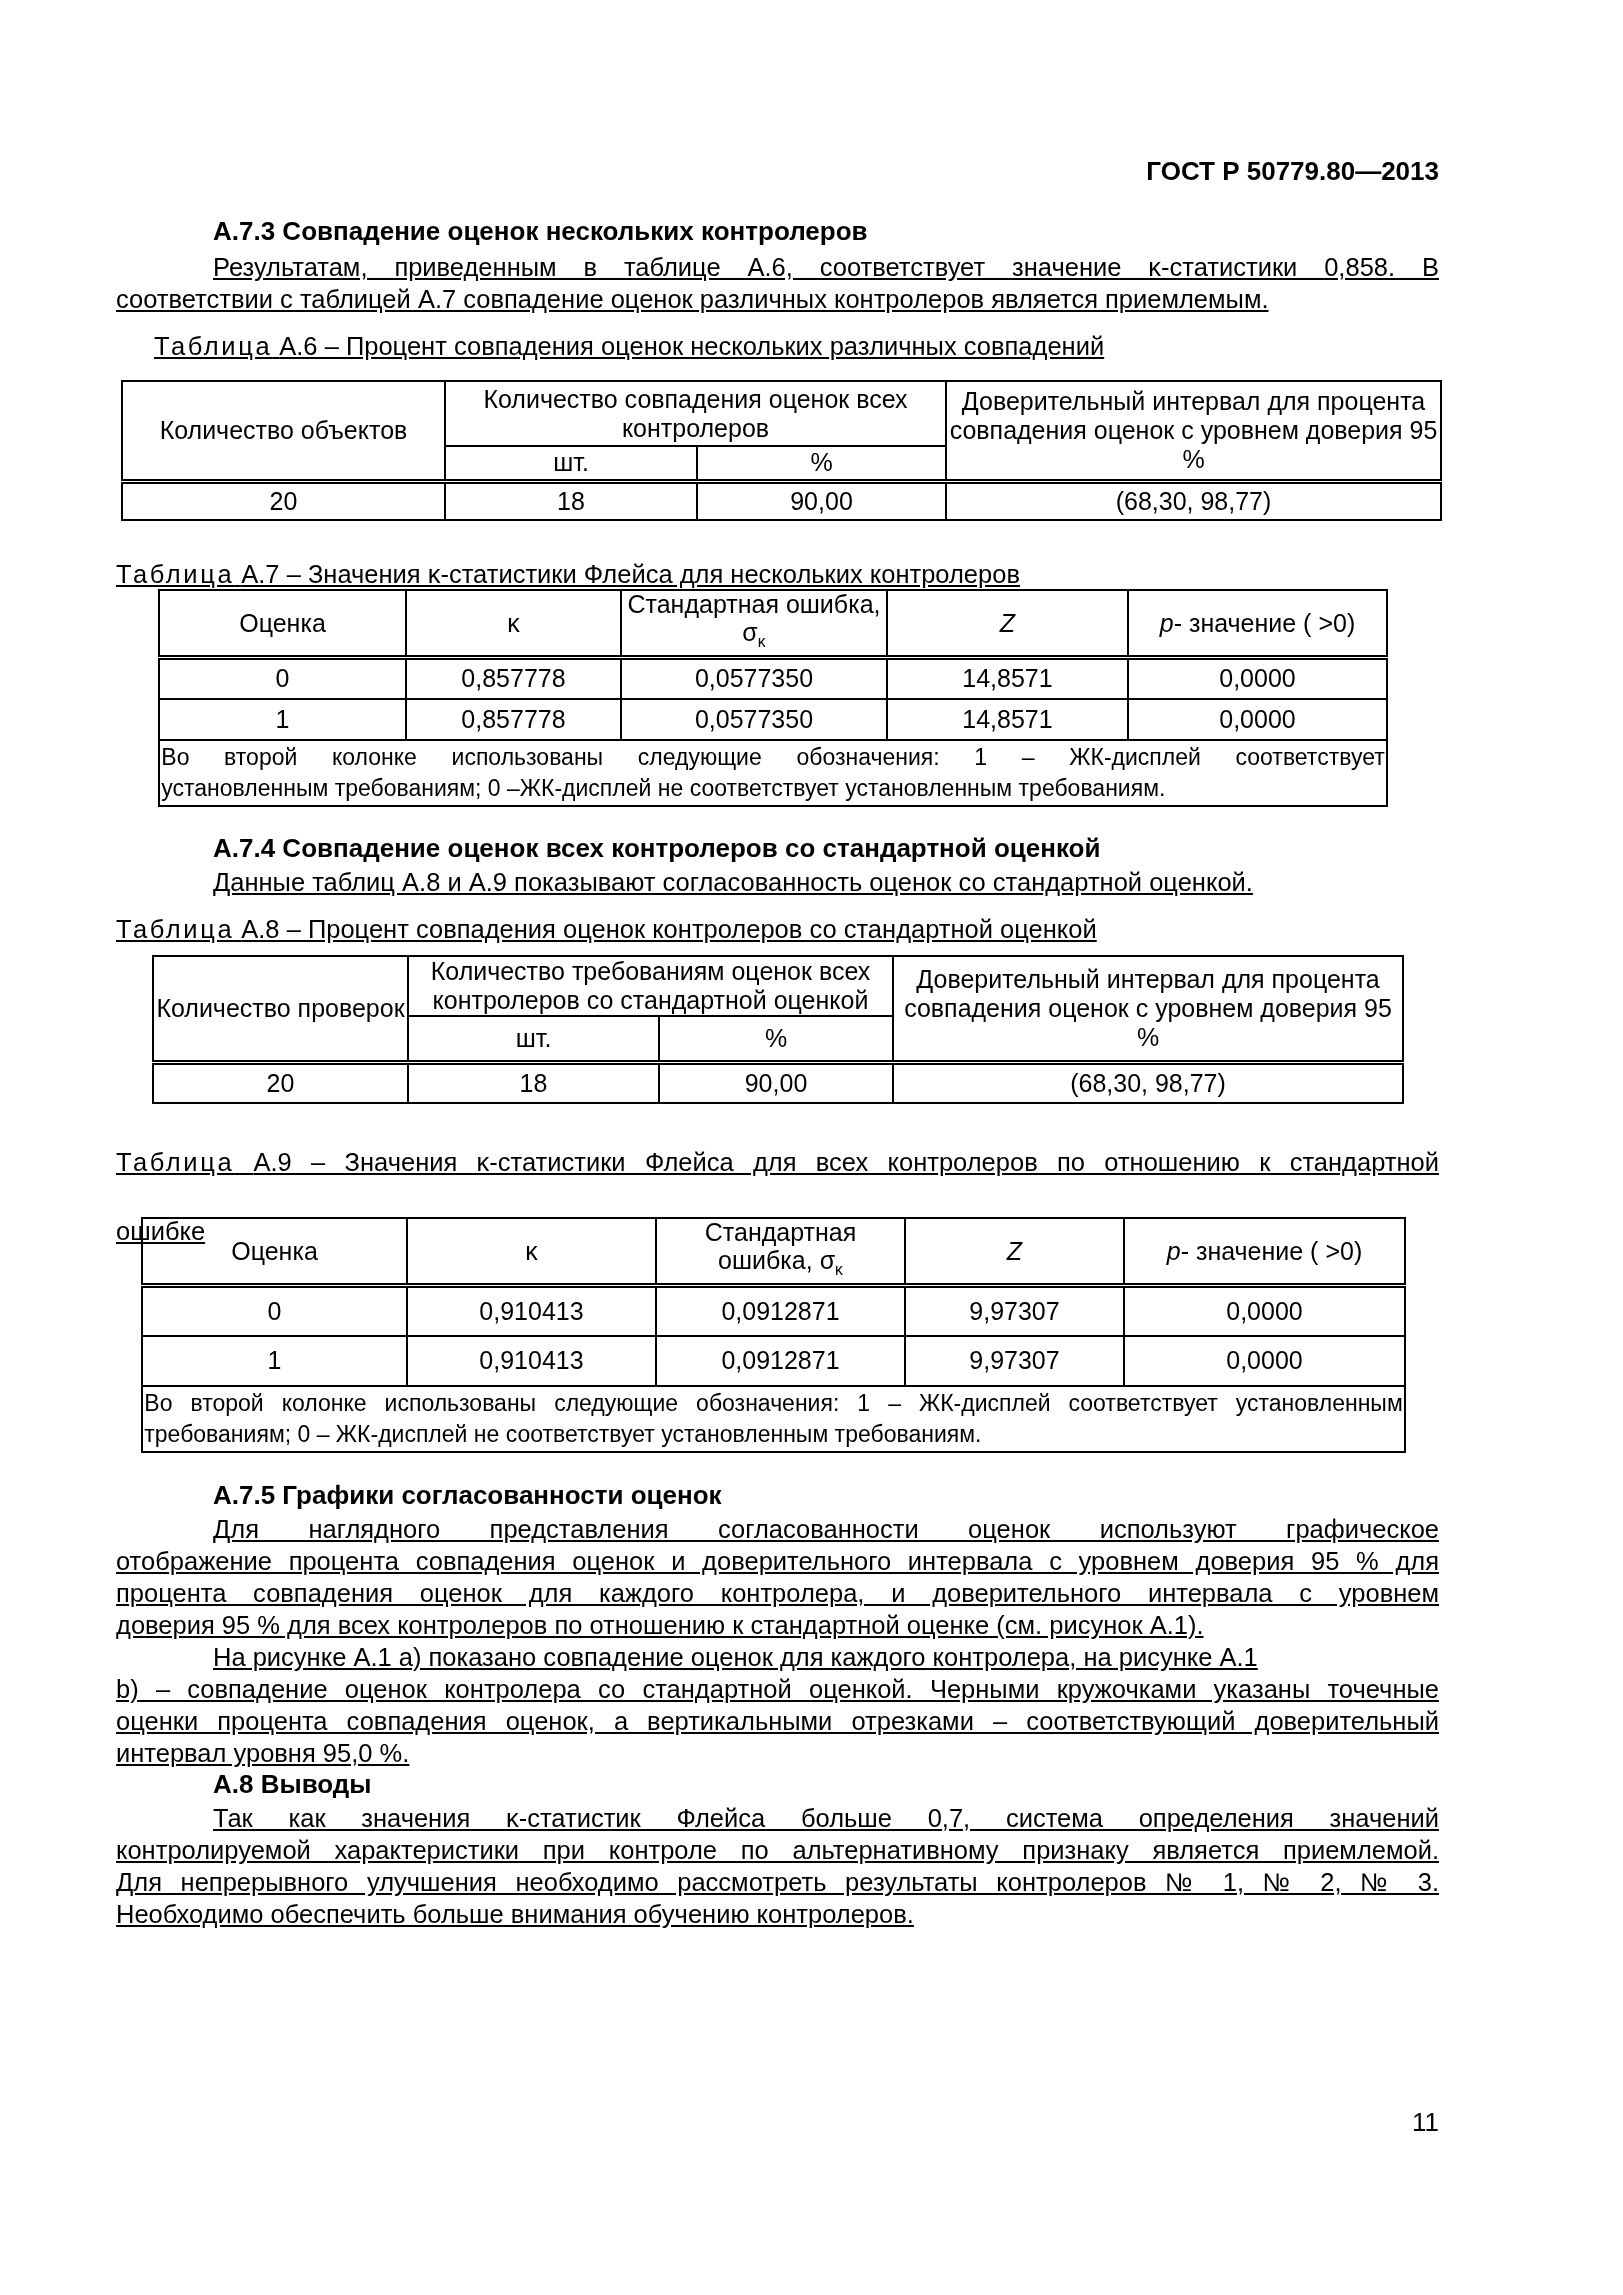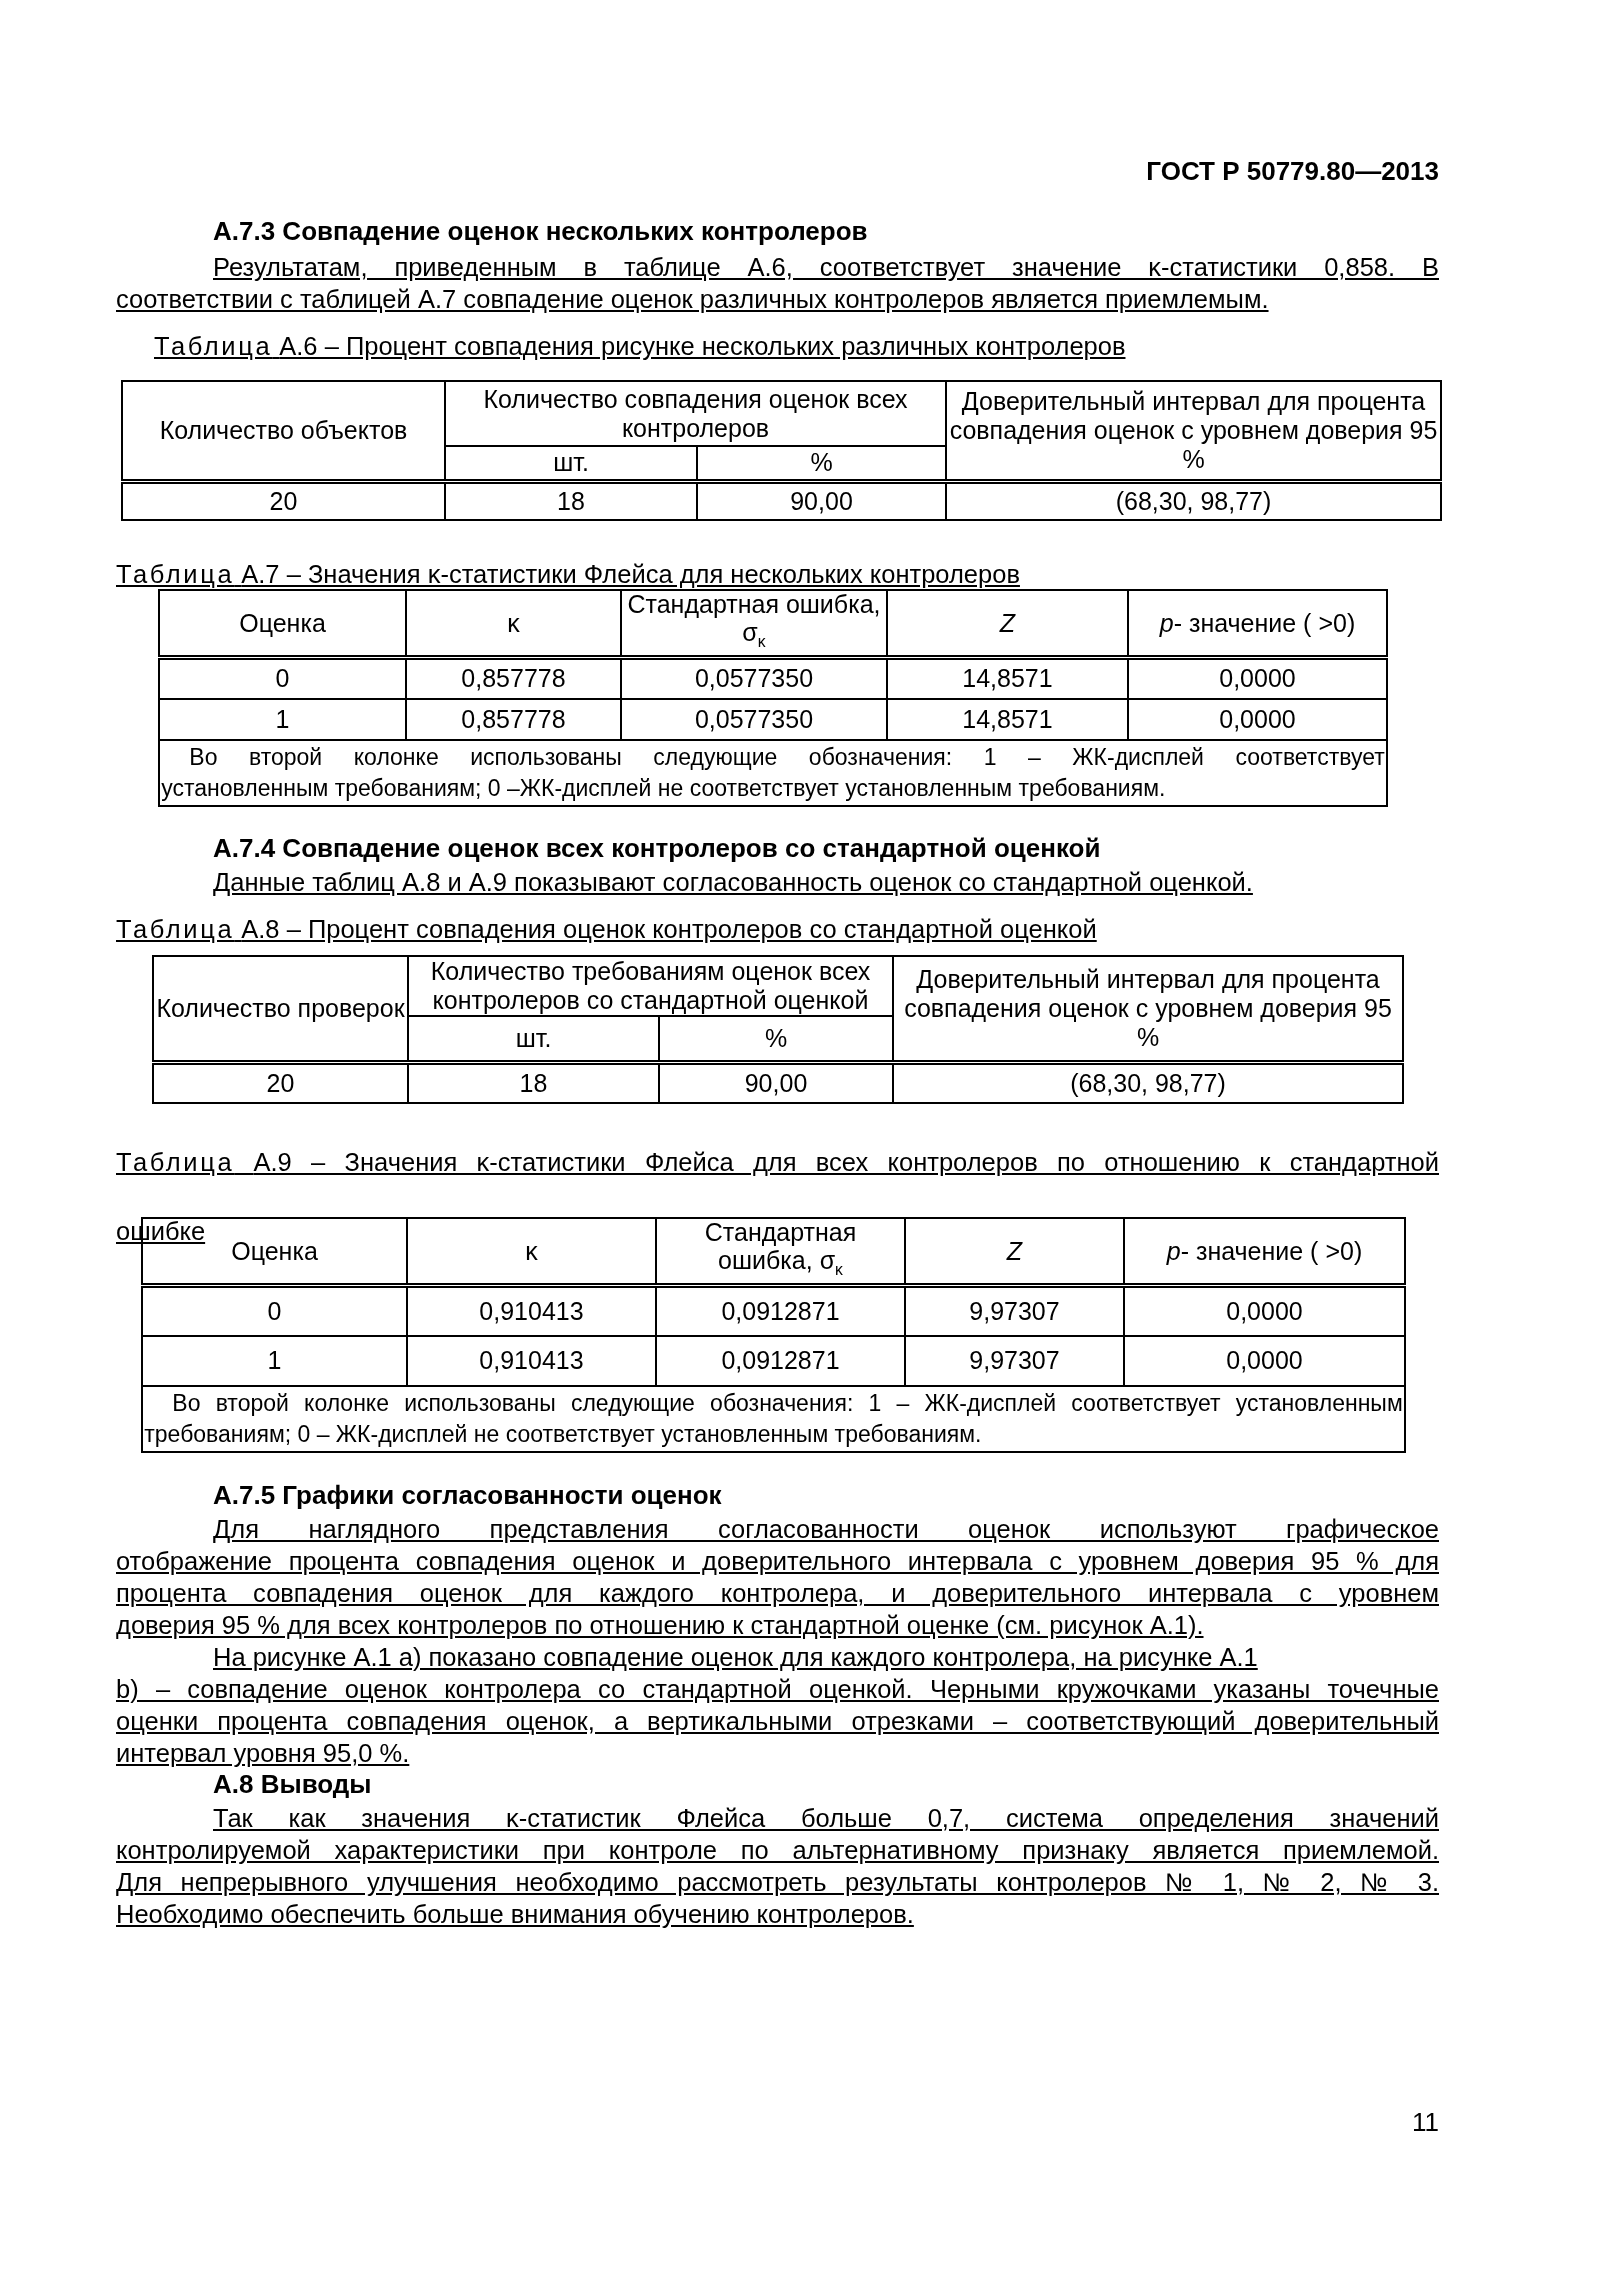--- a/index.html
+++ b/index.html
@@ -9,35 +9,35 @@
     }
     .abs { position: absolute; }
     .hdr { font-weight: bold; font-size: 26px; }
     .txt { font-size: 25.5px; line-height: 32px; text-decoration: underline; }
     .just { text-align: justify; text-align-last: justify; }
     .spaced { letter-spacing: 2.6px; }
     table { border-collapse: collapse; position: absolute; font-size: 25px; table-layout: fixed; }
     td { border: 2px solid #000; text-align: center; vertical-align: middle; padding: 0 2.6px; line-height: 29px; }
     .dbl td { border-bottom: 5.9px double #000; }
     .note td { text-align: left; font-size: 23px; line-height: 31px; padding: 1.3px 1.3px; }
-    .note .j { text-align: justify; text-align-last: justify; display: block; padding-left: 28px; }
+    .note .j { text-align: justify; text-align-last: justify; display: block; }
     sub { font-size: 15.7px; }
   </style>
 </head>
 <body>
 
 <div class="abs hdr" style="left:1112px; top:156px; width:327px; text-align:right;">ГОСТ Р 50779.80—2013</div>
 
 <div class="abs hdr" style="left:213px; top:216px;">А.7.3 Совпадение оценок нескольких контролеров</div>
 <div class="abs txt just" style="left:213px; top:251px; width:1226px;">Результатам, приведенным в таблице А.6, соответствует значение κ-статистики 0,858. В</div>
 <div class="abs txt" style="left:116px; top:283px; width:1323px;">соответствии с таблицей А.7 совпадение оценок различных контролеров является приемлемым.</div>
 
 <div class="abs txt" style="left:154px; top:330px;">
   <span class="spaced">Таблица</span>
-  <span>А.6 – Процент совпадения рисунке нескольких различных контролеров</span>
+  <span>А.6 – Процент совпадения оценок нескольких различных совпадений</span>
 </div>
 
 <table style="left:121px; top:380px; width:1319px;">
   <colgroup>
       <col style="width:323px">
       <col style="width:252px">
       <col style="width:249px">
       <col style="width:495px">
     </colgroup>
   <tbody>

